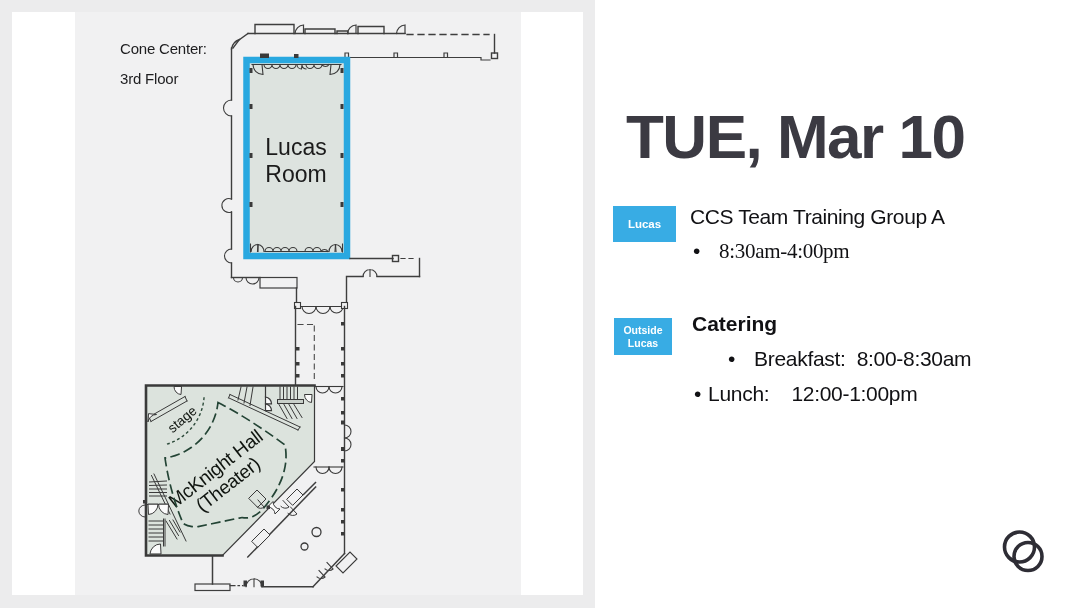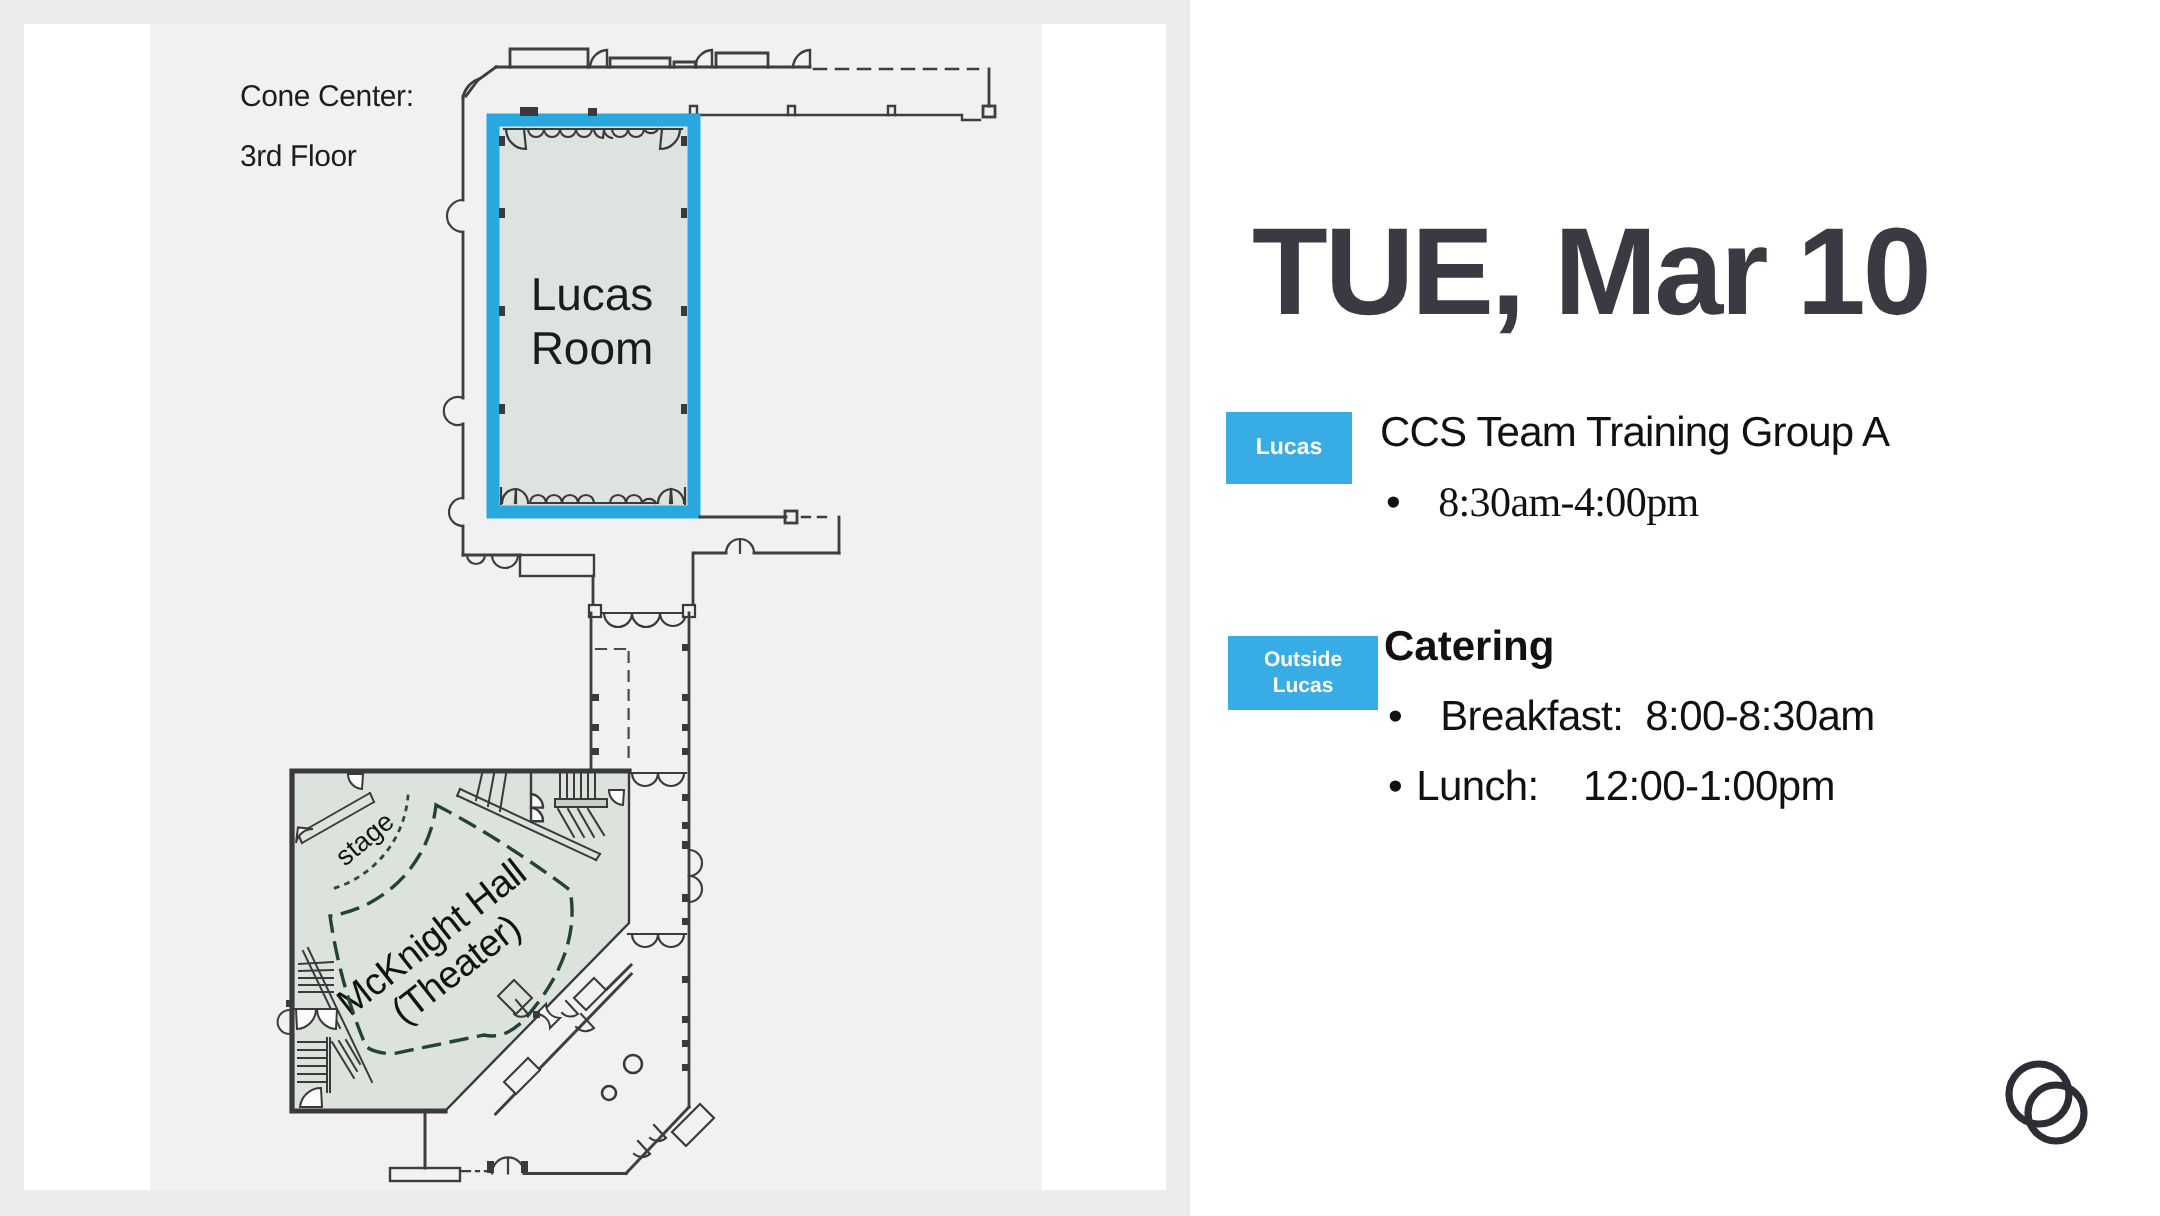--- a/index.html
+++ b/index.html
@@ -322,24 +322,24 @@
 <div class="abs" style="left:92px;top:34px;font-size:15px;line-height:30px;letter-spacing:-0.2px;color:#1d1d1f;margin-left:28px;">Cone Center:<br>3rd Floor</div>
 
 <div class="abs" style="left:626px;top:106px;font-size:62px;line-height:62px;font-weight:bold;color:#3b3a42;letter-spacing:-1.5px;">TUE, Mar 10</div>
 
 <div class="abs" style="left:613px;top:206px;width:63px;height:36px;background:#38ace4;color:#fff;font-size:11.5px;font-weight:bold;display:flex;align-items:center;justify-content:center;">Lucas</div>
 
 <div class="abs" style="left:690px;top:205px;font-size:21px;letter-spacing:-0.4px;color:#111114;">CCS Team Training Group A</div>
 
 <div class="abs" style="left:693px;top:239px;font-size:21px;letter-spacing:-0.3px;color:#111114;">•<span style="margin-left:19px;font-family:Liberation Serif, serif;">8:30am-4:00pm</span></div>
 
-<div class="abs" style="left:614px;top:318px;width:75px;height:37px;background:#38ace4;color:#fff;font-size:10.5px;font-weight:bold;line-height:13px;display:flex;align-items:center;justify-content:center;text-align:center;">Outside<br>Lucas</div>
+<div class="abs" style="left:614px;top:318px;width:58px;height:37px;background:#38ace4;color:#fff;font-size:10.5px;font-weight:bold;line-height:13px;display:flex;align-items:center;justify-content:center;text-align:center;">Outside<br>Lucas</div>
 
 <div class="abs" style="left:692px;top:312px;font-size:21px;font-weight:bold;color:#111114;">Catering</div>
 
-<div class="abs" style="left:694px;top:347px;font-size:21px;letter-spacing:-0.3px;color:#111114;">•<span style="margin-left:19px;">Breakfast:&nbsp; 8:00-8:30am</span></div>
+<div class="abs" style="left:728px;top:347px;font-size:21px;letter-spacing:-0.3px;color:#111114;">•<span style="margin-left:19px;">Breakfast:&nbsp; 8:00-8:30am</span></div>
 
 <div class="abs" style="left:694px;top:382px;font-size:21px;letter-spacing:-0.3px;color:#111114;">•<span style="margin-left:7px;">Lunch:&nbsp;&nbsp;&nbsp; 12:00-1:00pm</span></div>
 
 <svg class="abs" style="left:998px;top:526px;" width="50" height="50" viewBox="0 0 50 50" fill="none">
 <circle cx="21.5" cy="21" r="15" stroke="#2e2d35" stroke-width="3.6"></circle>
 <circle cx="30" cy="30.5" r="14" stroke="#2e2d35" stroke-width="3.6"></circle>
 </svg>
 
 </body></html>

